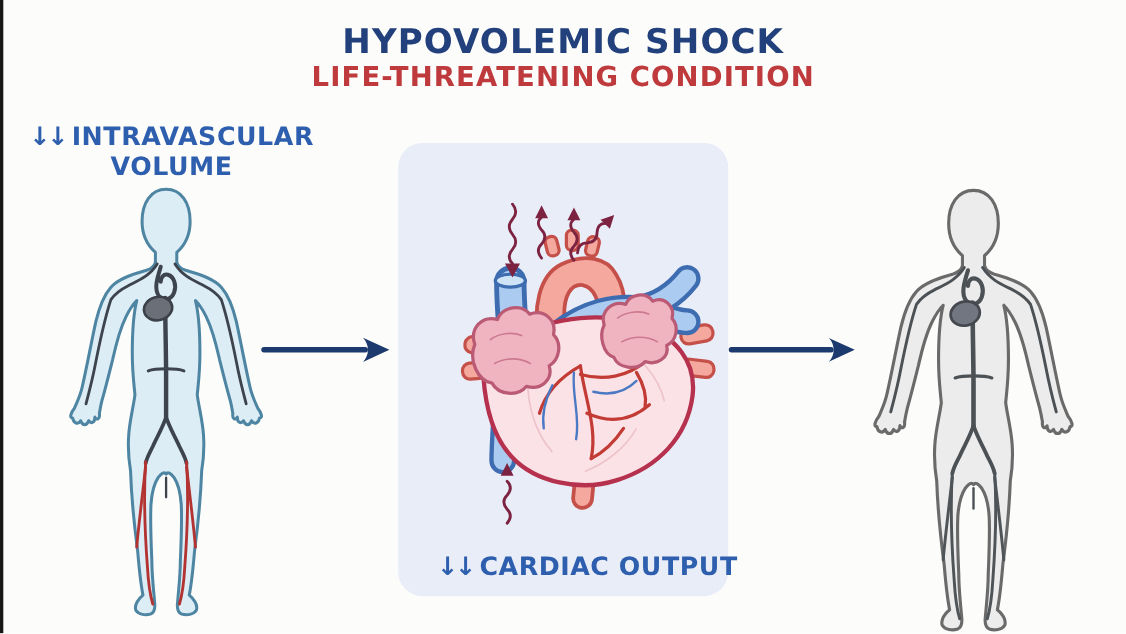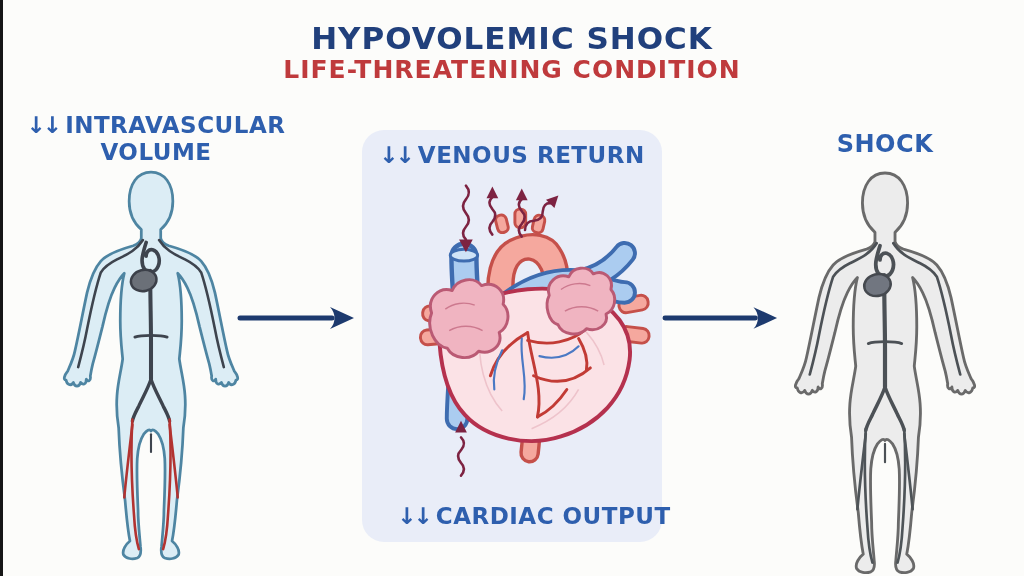--- a/index.html
+++ b/index.html
@@ -29,26 +29,22 @@
   <div class="edgebar"></div>
 
   <div class="abs title ctr">HYPOVOLEMIC SHOCK</div>
   <div class="abs left-label bluelabel ctr">
     <span class="arrows">↓↓</span><span>INTRAVASCULAR</span><br>
     <span>VOLUME</span>
   </div>
 
   <div class="abs subtitle ctr">LIFE-THREATENING CONDITION</div>
 
-  <div class="abs shock-label bluelabel ctr">SHOCK</div>
 
   <div class="abs panel"></div>
-  <div class="abs venous-label bluelabel ctr">
-    <span class="arrows">↓↓</span><span>VENOUS RETURN</span>
-  </div>
   <div class="abs cardiac-label bluelabel ctr">
     <span class="arrows">↓↓</span><span>CARDIAC OUTPUT</span>
   </div>
 
   <svg width="0" height="0" style="position:absolute" aria-hidden="true">
     <symbol id="body-figure" viewBox="0 0 220 500">
       <path d="M110,6 C127,6 137,21 137,42 C137,58 130,70 122,77 L122,88 C123,92 126,95 132,97
            C150,102 164,107 172,116 C180,125 185,138 189,155 C194,178 199,205 204,227
            C206,237 210,245 213,252 C217,257 219,263 215,263 C214,269 209,271 206,266
            C204,272 199,272 197,266 C194,270 190,268 190,262 C188,266 184,264 185,258

